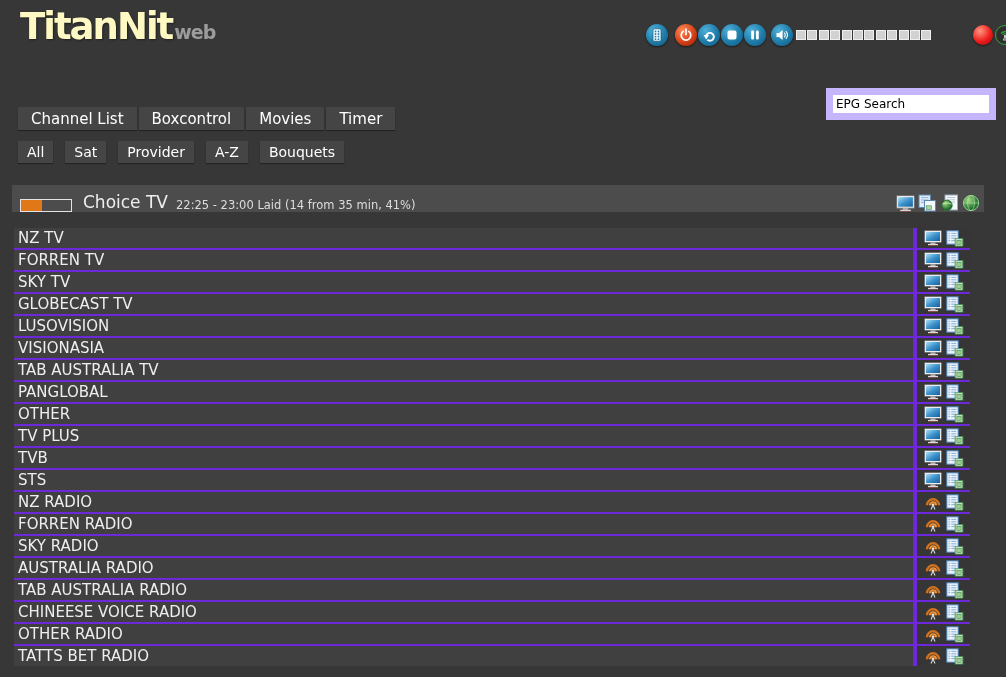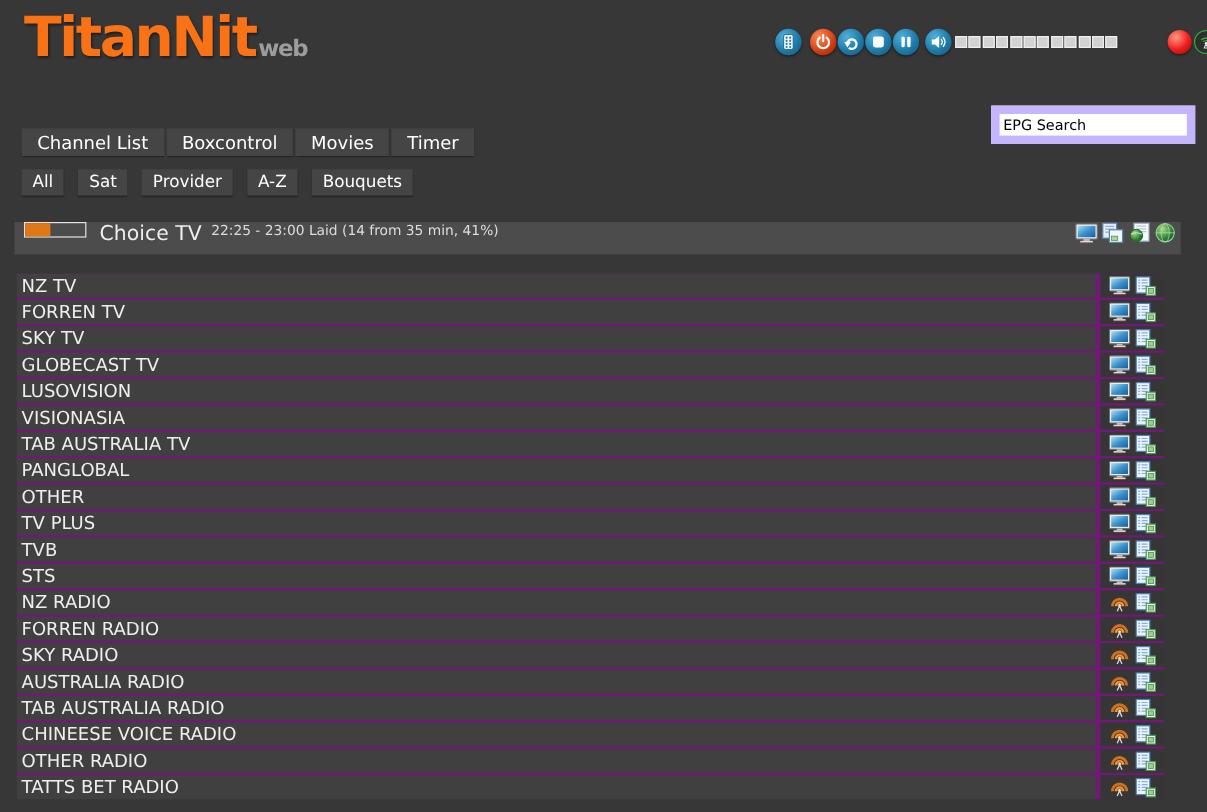--- a/index.html
+++ b/index.html
@@ -2,21 +2,21 @@
 <html><head>
 <meta charset="utf-8">
 <style>
   html,body{margin:0;padding:0;background:#373737;}
   body{width:1006px;height:677px;font-family:"DejaVu Sans","Liberation Sans",sans-serif;-webkit-font-smoothing:antialiased;}
   #app{position:relative;width:1006px;height:677px;background:#373737;overflow:hidden;}
 
   
   .logo{position:absolute;left:20px;top:8px;line-height:1;}
   .logo-line{white-space:nowrap;}
-  .logo-title{color:#f97316;font-size:46px;font-weight:bold;letter-spacing:-2px;text-shadow:1px 1px 2px rgba(0,0,0,.45);}
+  .logo-title{color:#fef9c3;font-size:37px;font-weight:bold;letter-spacing:-2px;text-shadow:1px 1px 2px rgba(0,0,0,.45);}
   .logo-sub{color:#9c9c9c;font-size:19px;font-weight:bold;margin-left:2px;letter-spacing:-1px;}
   .logo-reflect-wrap{height:30px;overflow:hidden;opacity:.32;
     -webkit-mask-image:linear-gradient(to bottom,rgba(0,0,0,.8),transparent 80%);
     mask-image:linear-gradient(to bottom,rgba(0,0,0,.8),transparent 80%);}
 
   
   .controls{position:absolute;left:646px;top:24px;display:flex;align-items:center;}
   .cbtn{width:22px;height:22px;border-radius:50%;display:flex;align-items:center;justify-content:center;
     background:radial-gradient(circle at 35% 30%,#4fb0da 0%,#1e7ba8 55%,#11587e 100%);
     box-shadow:0 1px 2px rgba(0,0,0,.55);cursor:pointer;flex:none;}
@@ -36,30 +36,30 @@
   .btn-row{position:absolute;display:flex;}
   .nav-row{left:18px;top:107px;gap:2px;}
   .filter-row{left:18px;top:141px;gap:12px;align-items:flex-end;}
   .gbtn{background:#454545;color:#fff;border:none;height:23px;display:flex;align-items:center;
     padding:0 13px;font-size:15px;font-family:"DejaVu Sans","Liberation Sans",sans-serif;cursor:pointer;
     box-shadow:0 1px 1px rgba(0,0,0,.35);}
   .filter-row .gbtn{font-size:14px;padding:0 9px;height:22px;}
 
   
   .now-bar{position:absolute;left:12px;top:185px;width:972px;height:27px;background:#4c4c4c;
-    display:flex;align-items:flex-start;}
+    display:flex;align-items:flex-end;}
   .progress{width:50px;height:11px;border:1px solid #e3e3e3;margin-left:8px;flex:none;background:#4c4c4c;}
   .progress-fill{height:100%;background:#e07818;}
   .now-channel{color:#eeeeee;font-size:17px;margin-left:11px;white-space:nowrap;}
   .now-epg{color:#dddddd;font-size:11.5px;margin-left:8px;white-space:nowrap;}
   .now-icons{margin-left:auto;margin-right:4px;display:flex;align-items:center;gap:3px;}
   .now-icons .nicon{display:flex;cursor:pointer;}
 
   
-  .channel-list{position:absolute;left:14px;top:228px;width:956px;background:#701a75;}
+  .channel-list{position:absolute;left:14px;top:228px;width:956px;background:#6d28d9;}
   .row{display:flex;height:20px;margin-bottom:2px;}
   .row:last-child{margin-bottom:0;}
   .row-name{width:899px;flex:none;background:#404040;color:#eeeeee;font-size:15px;line-height:20px;
     padding-left:4px;box-sizing:border-box;white-space:nowrap;overflow:hidden;cursor:pointer;}
   .row-gap{width:4px;flex:none;}
   .row-icons{width:53px;flex:none;background:#363636;display:flex;align-items:center;justify-content:center;gap:4px;}
   .ricon{display:flex;cursor:pointer;}
 </style>
 </head>
 <body>

